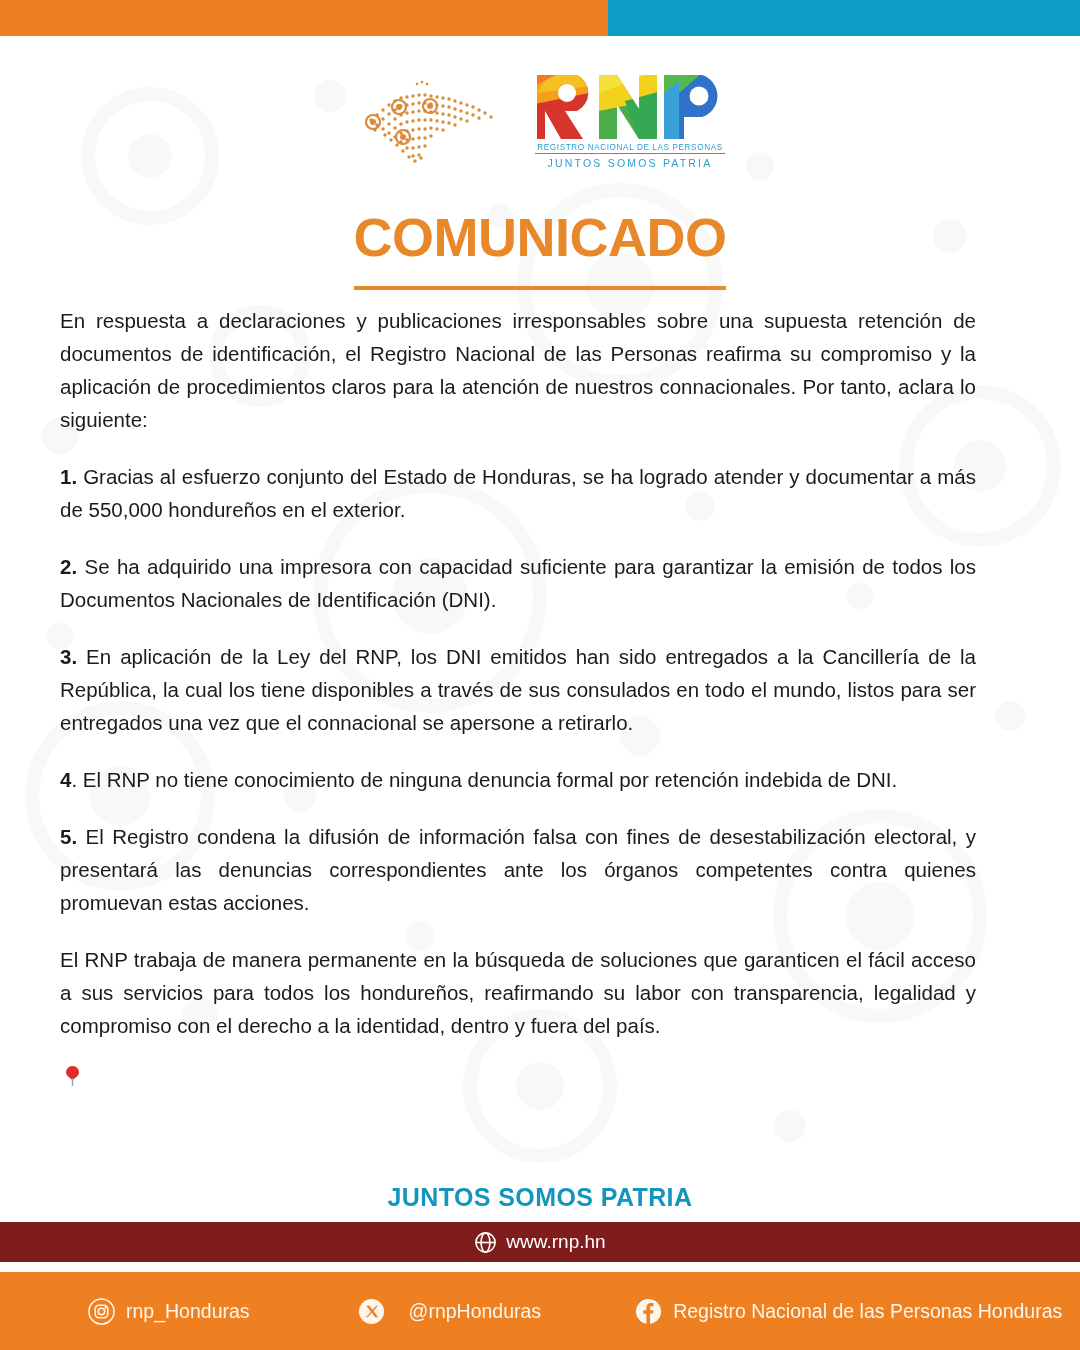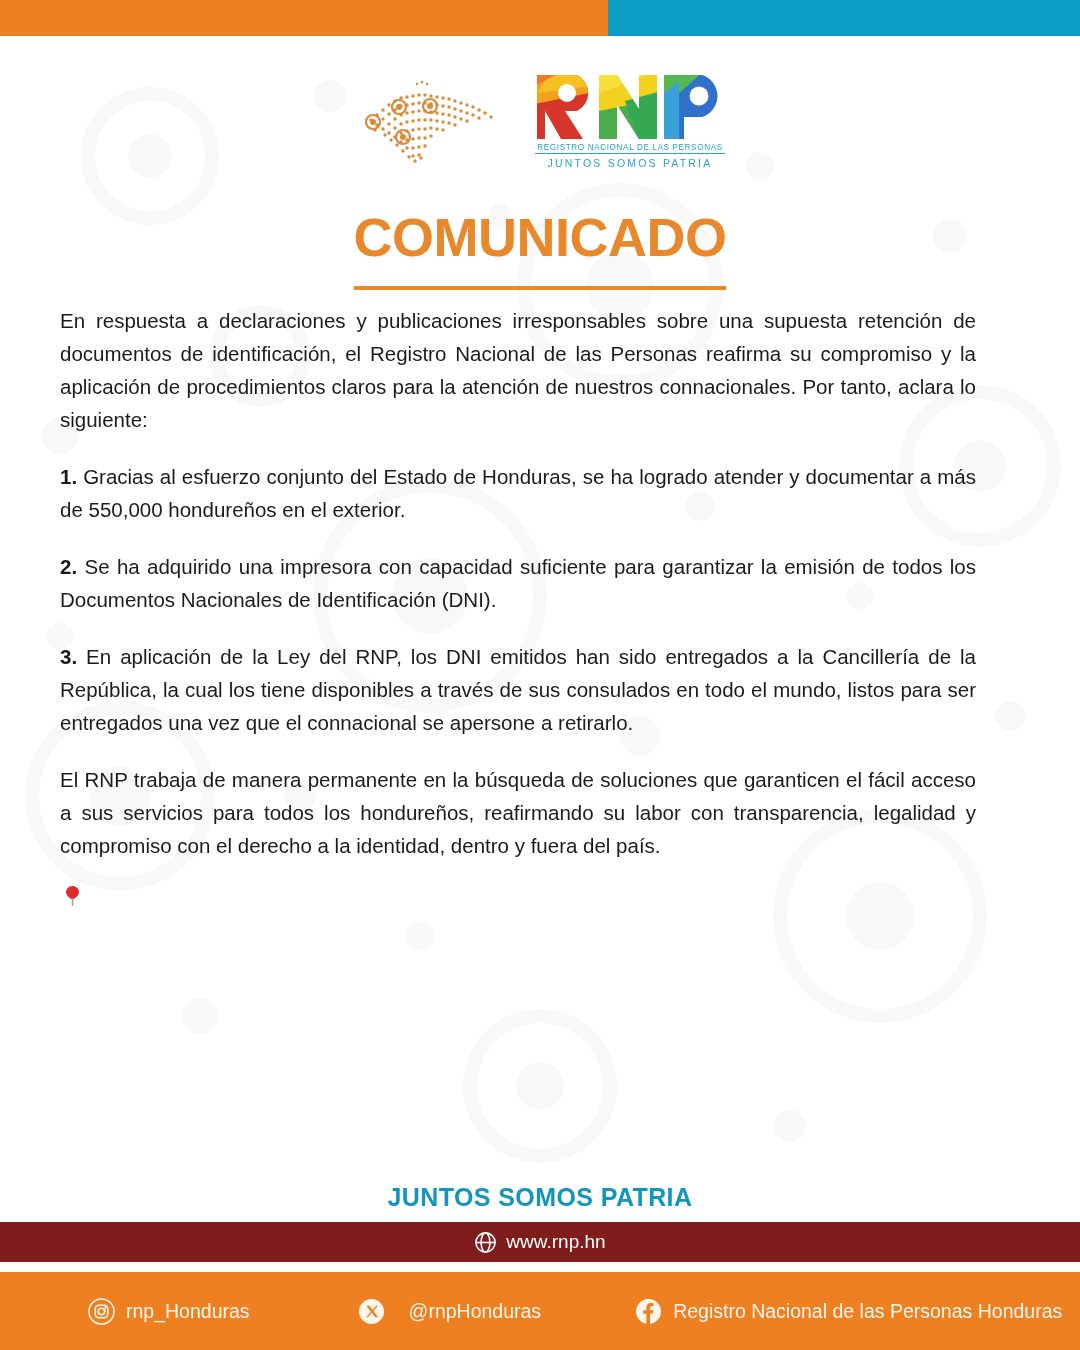--- a/index.html
+++ b/index.html
@@ -401,21 +401,27 @@
     </p>
 
     <p class="para">
       <b>2.</b><span> Se ha adquirido una impresora con capacidad suficiente para garantizar la emisión de todos los Documentos Nacionales de Identificación (DNI).</span>
     </p>
 
     <p class="para">
       <b>3.</b><span> En aplicación de la Ley del RNP, los DNI emitidos han sido entregados a la Cancillería de la República, la cual los tiene disponibles a través de sus consulados en todo el mundo, listos para ser entregados una vez que el connacional se apersone a retirarlo.</span>
     </p>
 
-
+    <p class="para">
+      <b>4</b><span>. El RNP no tiene conocimiento de ninguna denuncia formal por retención indebida de DNI.</span>
+    </p>
+
+    <p class="para">
+      <b>5.</b><span> El Registro condena la difusión de información falsa con fines de desestabilización electoral, y presentará las denuncias correspondientes ante los órganos competentes contra quienes promuevan estas acciones.</span>
+    </p>
 
     <p class="para">El RNP trabaja de manera permanente en la búsqueda de soluciones que garanticen el fácil acceso a sus servicios para todos los hondureños, reafirmando su labor con transparencia, legalidad y compromiso con el derecho a la identidad, dentro y fuera del país.</p>
 
     <div class="place-line">
       <svg width="13" height="20" viewBox="0 0 13 20">
         <path d="M6.5 0 C2.9 0 0 2.9 0 6.5 C0 10 6.5 14 6.5 14 S13 10 13 6.5 C13 2.9 10.1 0 6.5 0 Z" fill="#e02b2b"></path>
         <rect x="5.8" y="12" width="1.4" height="8" fill="#9aa0a6"></rect>
       </svg>
     </div>
   </div>

